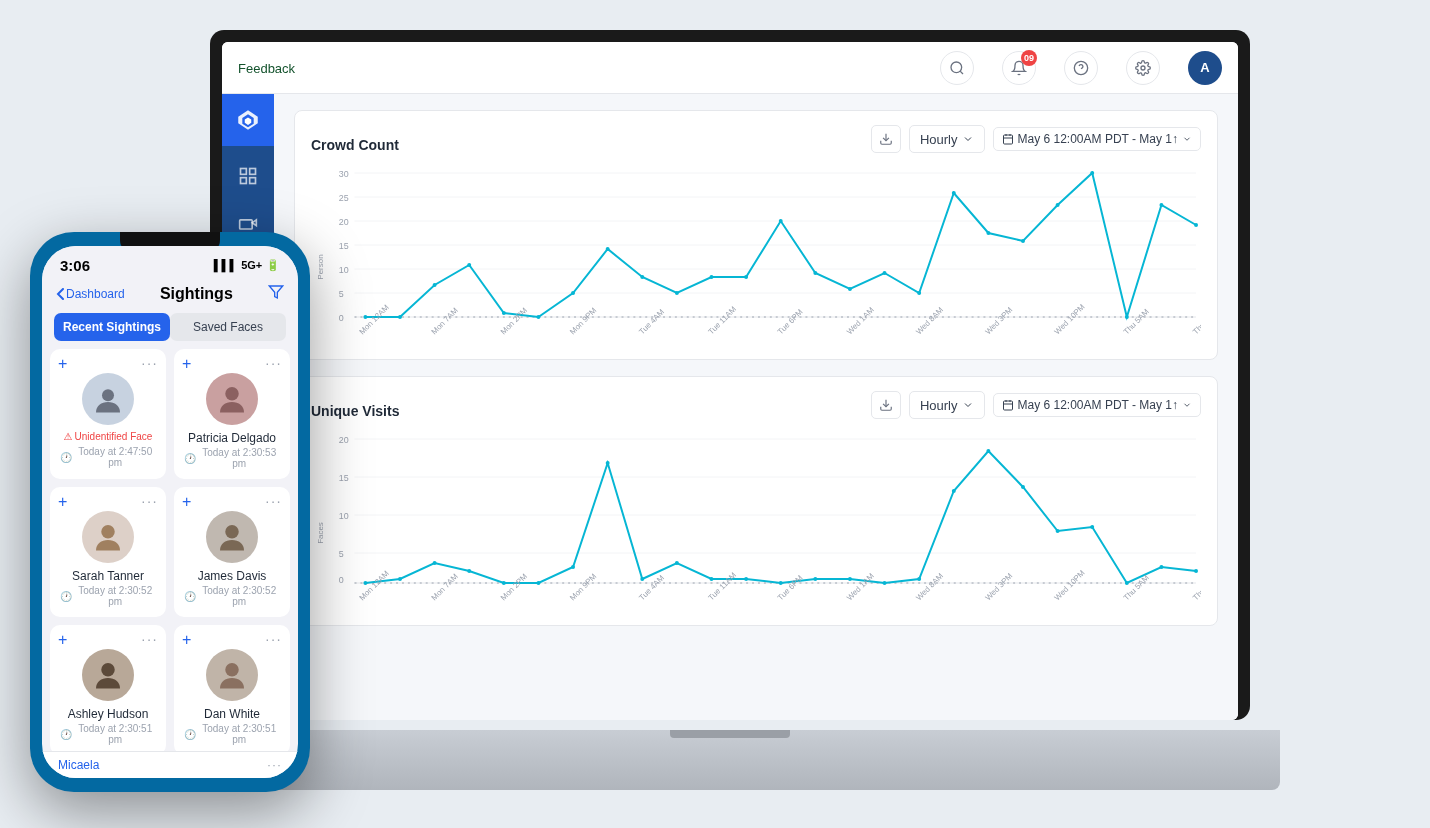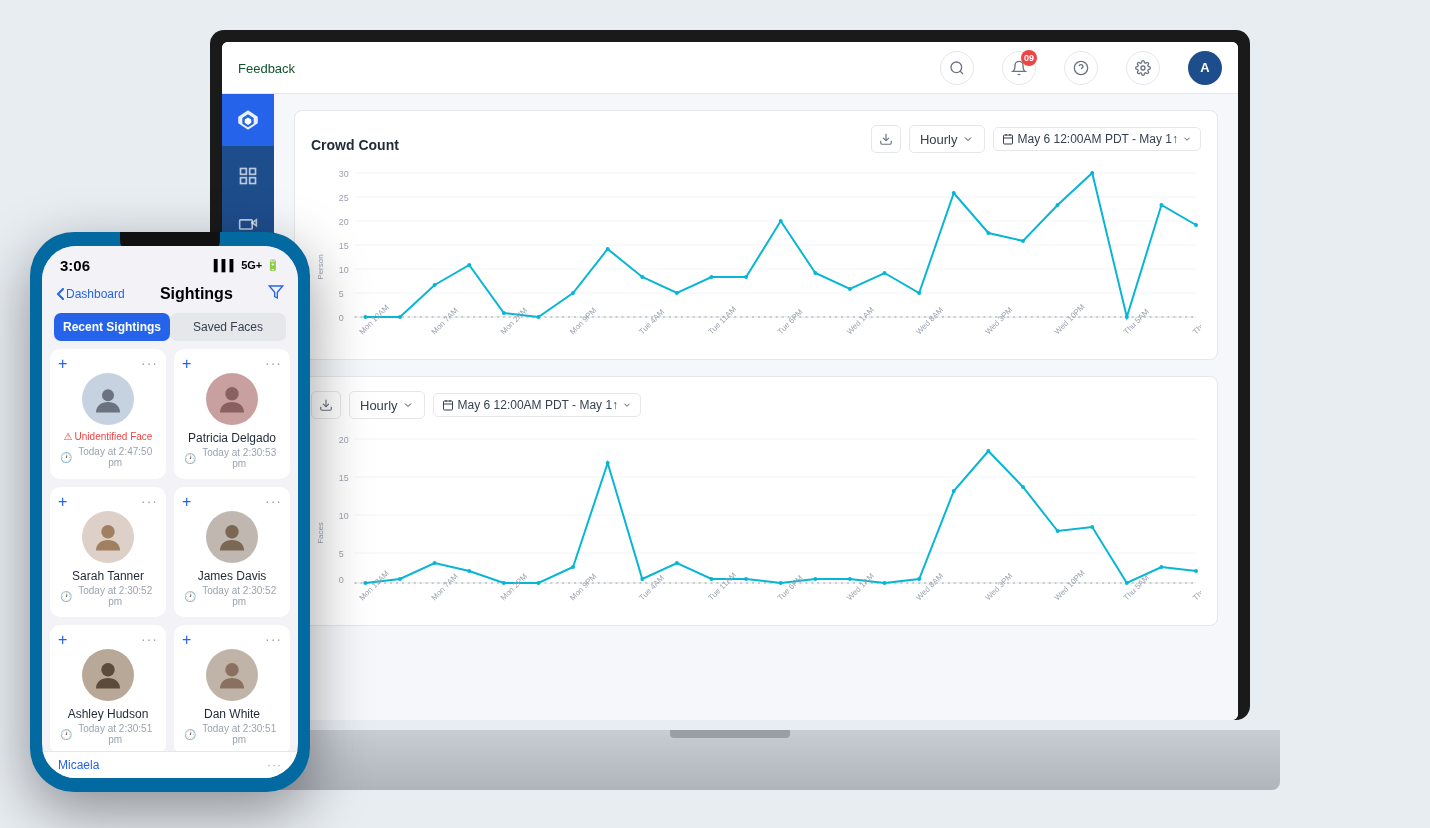--- a/index.html
+++ b/index.html
@@ -597,20 +597,21 @@
                     <text x="685" y="170" class="x-label" transform="rotate(-45,685,170)">Wed 3PM</text>
                     <text x="755" y="170" class="x-label" transform="rotate(-45,755,170)">Wed 10PM</text>
                     <text x="825" y="170" class="x-label" transform="rotate(-45,825,170)">Thu 5AM</text>
                     <text x="895" y="170" class="x-label" transform="rotate(-45,895,170)">Thu 12PM</text>
                   </svg>
                 </div>
               </div>
 
               <div class="chart-card">
                 <div class="chart-header">
+                  <span class="chart-title">Unique Visits</span>
                   <div class="chart-controls">
                     <div class="download-btn">
                       <svg width="14" height="14" viewBox="0 0 24 24" fill="none" stroke="currentColor" stroke-width="2">
                           <path d="M21 15v4a2 2 0 0 1-2 2H5a2 2 0 0 1-2-2v-4"></path>
                           <polyline points="7 10 12 15 17 10"></polyline>
                           <line x1="12" y1="15" x2="12" y2="3"></line>
                         </svg>
                     </div>
                     <div class="dropdown-btn">
                       <span>Hourly</span>

